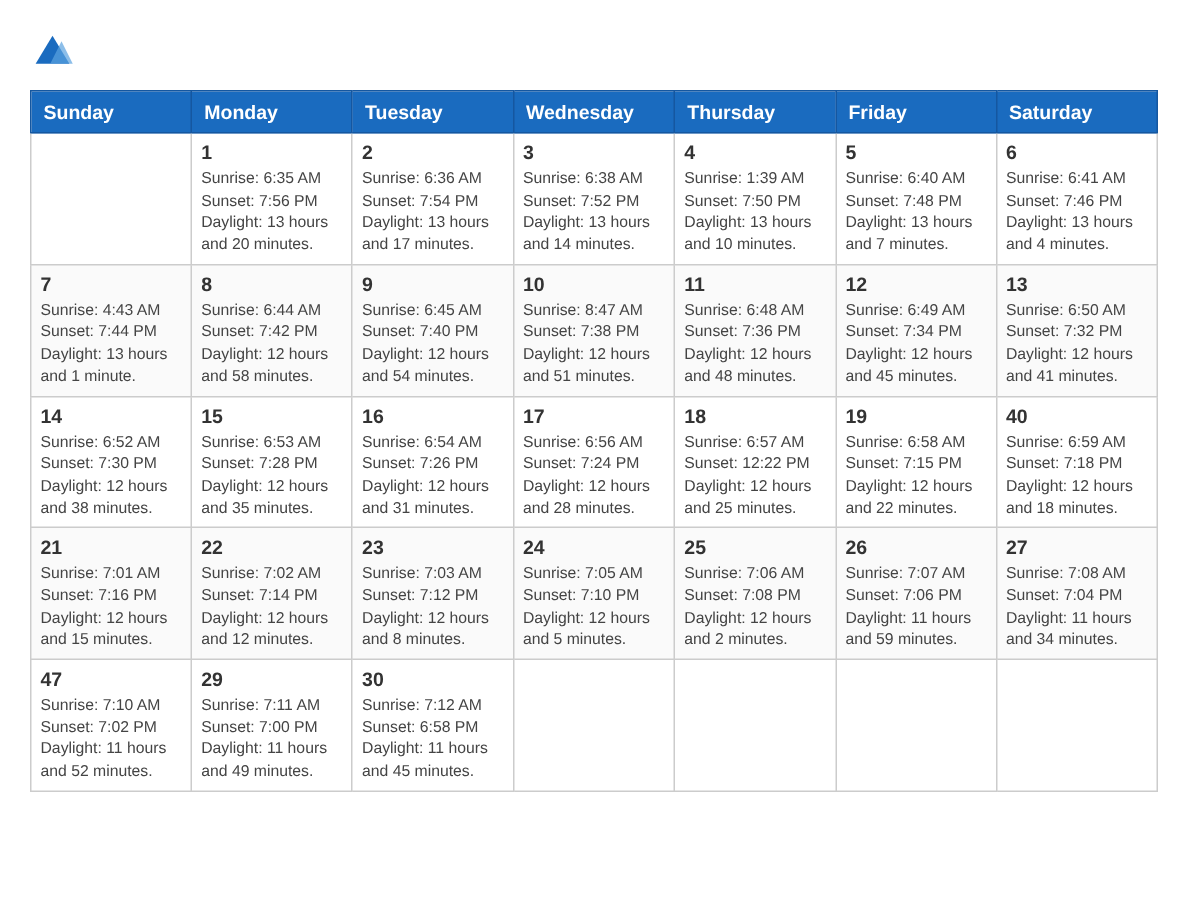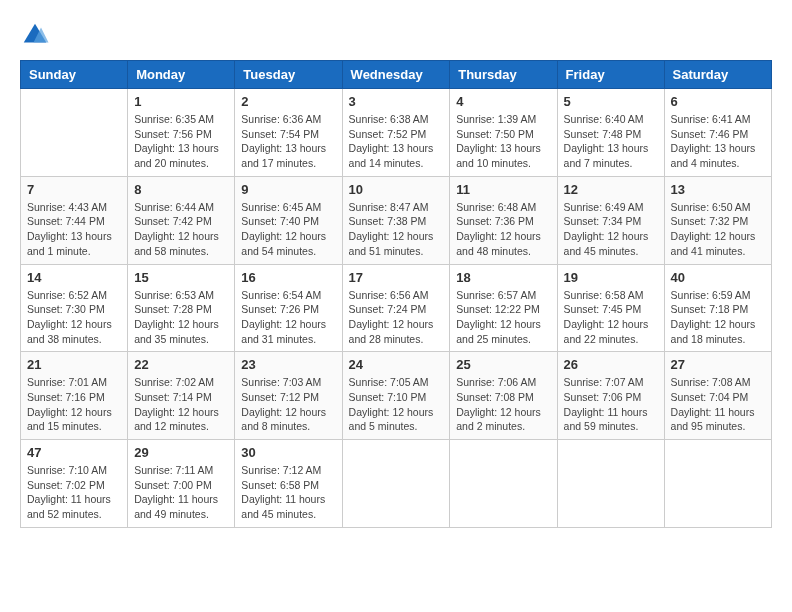--- a/index.html
+++ b/index.html
@@ -228,21 +228,21 @@
         </td>
         <td>
           <div class="day-number">18</div>
           <div class="day-info">Sunrise: 6:57 AM</div>
           <div class="day-info">Sunset: 12:22 PM</div>
           <div class="day-info">Daylight: 12 hours and 25 minutes.</div>
         </td>
         <td>
           <div class="day-number">19</div>
           <div class="day-info">Sunrise: 6:58 AM</div>
-          <div class="day-info">Sunset: 7:45 PM</div>
+          <div class="day-info">Sunset: 7:15 PM</div>
           <div class="day-info">Daylight: 12 hours and 22 minutes.</div>
         </td>
         <td>
           <div class="day-number">40</div>
           <div class="day-info">Sunrise: 6:59 AM</div>
           <div class="day-info">Sunset: 7:18 PM</div>
           <div class="day-info">Daylight: 12 hours and 18 minutes.</div>
         </td>
       </tr>
       <tr>
@@ -279,21 +279,21 @@
         <td>
           <div class="day-number">26</div>
           <div class="day-info">Sunrise: 7:07 AM</div>
           <div class="day-info">Sunset: 7:06 PM</div>
           <div class="day-info">Daylight: 11 hours and 59 minutes.</div>
         </td>
         <td>
           <div class="day-number">27</div>
           <div class="day-info">Sunrise: 7:08 AM</div>
           <div class="day-info">Sunset: 7:04 PM</div>
-          <div class="day-info">Daylight: 11 hours and 95 minutes.</div>
+          <div class="day-info">Daylight: 11 hours and 34 minutes.</div>
         </td>
       </tr>
       <tr>
         <td>
           <div class="day-number">47</div>
           <div class="day-info">Sunrise: 7:10 AM</div>
           <div class="day-info">Sunset: 7:02 PM</div>
           <div class="day-info">Daylight: 11 hours and 52 minutes.</div>
         </td>
         <td>

